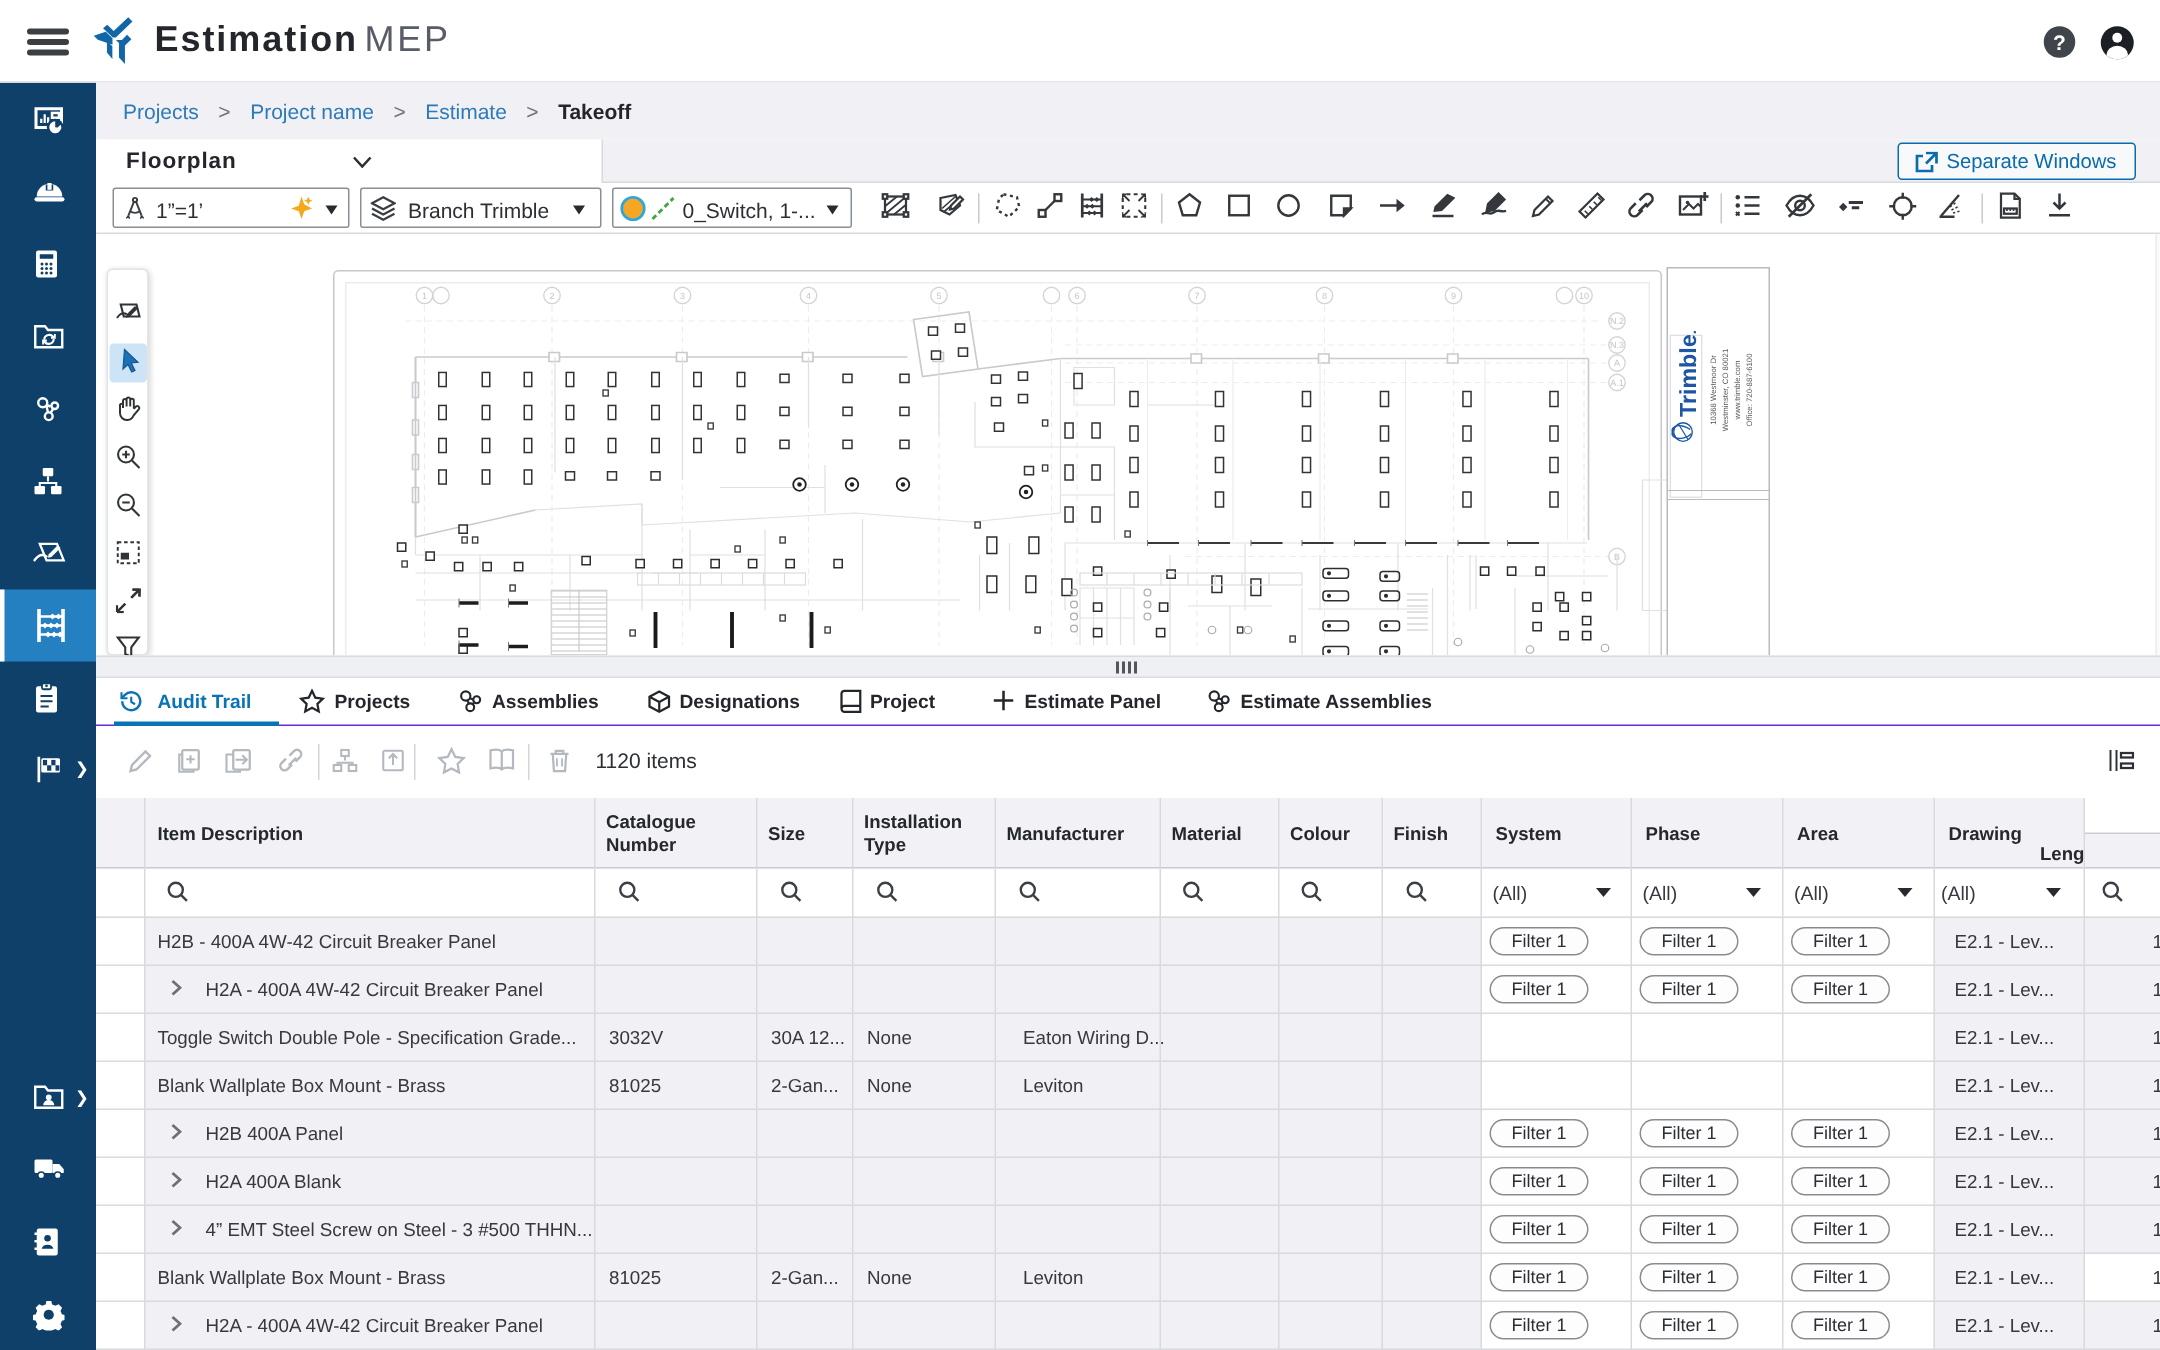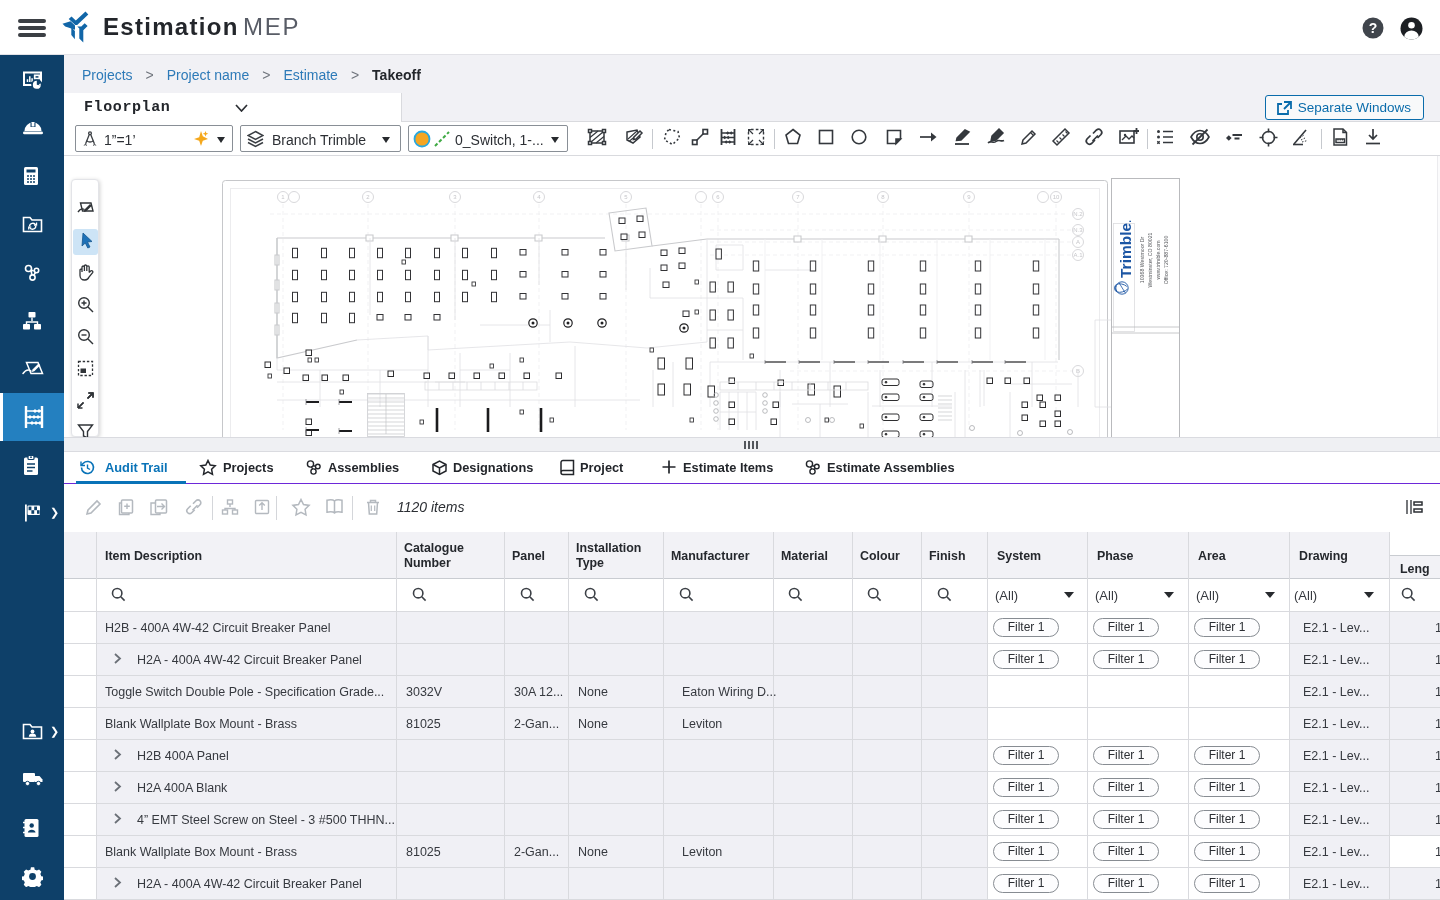--- a/index.html
+++ b/index.html
@@ -23,21 +23,21 @@
 
 
 #crumbbar { position:absolute; left:64px; top:55px; width:1376px; height:38px; background:#f1f1f5; }
 #crumbbar span { font-size:14px; }
 .crumblink { color:#2d7ab8;text-align:right; }
 .crumbsep { color:#6f747c; padding:0 13px; font-size:13px; }
 .crumbcur { color:#23262b; font-weight:bold; }
 
 
 #fprow { position:absolute; left:64px; top:93px; width:1376px; height:29px; background:#f1f1f5; border-bottom:1px solid #d9dade;}
-#fpselect { position:absolute; left:0; top:0; width:338px; height:29px; background:#fff; border-right:1px solid #d9dade;font-family:Liberation Mono, monospace; }
+#fpselect { position:absolute; left:0; top:0; width:338px; height:29px; background:#fff; border-right:1px solid #d9dade; }
 #fpselect .t { position:absolute; left:20px; top:6px; font-size:15px; font-weight:bold; color:#23262b; letter-spacing:0.6px; }
 #sepwin { position:absolute; right:16px; top:2px; height:25px; border:1px solid #0a6cab; border-radius:3px; background:#f8f9fa; color:#0a6cab; font-size:13.5px; padding:0 12px 0 32px; line-height:23px; }
 
 
 #toolrow { position:absolute; left:64px; top:122px; width:1376px; height:34px; background:#fff; border-bottom:1px solid #d9dade; }
 .dd { position:absolute; top:3px; height:27px; border:1px solid #898f96; border-radius:2px; background:#fff; }
 .ticon { position:absolute; top:5px; }
 .tsep { position:absolute; top:7px; width:1px; height:20px; background:#c6c9ce; }
 
 
@@ -55,21 +55,21 @@
 .tab { position:absolute; top:0; height:31px; font-size:12.8px; color:#23262b; font-weight:600; }
 .tab .lbl { position:absolute; top:8px; left:26px; white-space:nowrap; }
 .tab svg { position:absolute; top:7px; left:0; }
 #tabactive { color:#0973b8; }
 #tabline { position:absolute; left:12px; top:29px; width:110px; height:3px; background:#0973b8; }
 
 
 #ttool { position:absolute; left:64px; top:484px; width:1376px; height:48px; background:#fff; }
 #ttool svg { position:absolute; top:14px; }
 .gsep { position:absolute; top:12px; width:1px; height:24px; background:#d4d6da; }
-#nitems { position:absolute; left:333px; top:15px; font-size:14px; color:#2c2f34;font-style:italic; }
+#nitems { position:absolute; left:333px; top:15px; font-size:14px; color:#2c2f34; }
 
 
 #tbl { position:absolute; left:64px; top:532px; width:1376px; height:368px; background:#fff; }
 #thead { position:absolute; left:0; top:0; width:1376px; height:47px; background:#f2f2f6; border-bottom:1px solid #c9ccd1; }
 .hlbl { position:absolute; font-size:12.4px; font-weight:600; color:#25282d; line-height:15px; }
 .vline { position:absolute; top:0; width:1px; height:368px; background:#d9dade; }
 .hline { position:absolute; left:0; width:1376px; height:1px; background:#d9dade; }
 .cellw { position:absolute; background:#fff; height:31px; }
 .dtx { position:absolute; font-size:12.5px; color:#36393f; white-space:nowrap; }
 .chip { position:absolute; width:66px; height:19px; border:1px solid #878c92; border-radius:10px; background:#fdfdfe; font-size:12px; color:#2c2f34; text-align:center; line-height:17px; }
@@ -898,21 +898,21 @@
     <div class="tab" style="left:496px">
       <svg width="16" height="17" viewBox="0 0 16 17" fill="none" stroke="#23262b" stroke-width="1.5">
         <path d="M3 15.5 a2 2 0 0 1 0 -4 H13.5 V1.5 H3 a2 2 0 0 0 -2 2 V13.5 a2 2 0 0 0 2 2 H13.5 V11.5"></path>
         </svg>
       <div class="lbl" style="left:20px">Project</div>
     </div>
     <div class="tab" style="left:597px">
       <svg width="16" height="16" viewBox="0 0 16 16" fill="none" stroke="#23262b" stroke-width="1.7">
         <path d="M8 1.5 V14.5 M1.5 8 H14.5"></path>
         </svg>
-      <div class="lbl" style="left:22px">Estimate Items</div>
+      <div class="lbl" style="left:22px">Estimate Panel</div>
     </div>
     <div class="tab" style="left:740px">
       <svg width="18" height="17" viewBox="0 0 18 17" fill="none" stroke="#23262b" stroke-width="1.4">
         <circle cx="5.5" cy="5" r="3.1"></circle>
           <circle cx="12.8" cy="7.5" r="2.3"></circle>
           <circle cx="8.5" cy="12.5" r="2.6"></circle>
         <path d="M8 6.5 l2.7 0.8 M6.5 8 l1.2 2 M11 9.5 l-1.2 1.3"></path>
         </svg>
       <div class="lbl" style="left:23px">Estimate Assemblies</div>
     </div>
@@ -996,33 +996,33 @@
     <div class="hline" style="top:175px"></div>
     <div class="hline" style="top:207px"></div>
     <div class="hline" style="top:239px"></div>
     <div class="hline" style="top:271px"></div>
     <div class="hline" style="top:303px"></div>
     <div class="hline" style="top:335px"></div>
     <div class="hline" style="top:367px"></div>
 
     <div class="hlbl" style="left:41px; top:17px">Item Description</div>
     <div class="hlbl" style="left:340px; top:9px">Catalogue<br>Number</div>
-    <div class="hlbl" style="left:448px; top:17px">Panel</div>
+    <div class="hlbl" style="left:448px; top:17px">Size</div>
     <div class="hlbl" style="left:512px; top:9px">Installation<br>Type</div>
     <div class="hlbl" style="left:607px; top:17px">Manufacturer</div>
     <div class="hlbl" style="left:717px; top:17px">Material</div>
     <div class="hlbl" style="left:796px; top:17px">Colour</div>
     <div class="hlbl" style="left:865px; top:17px">Finish</div>
     <div class="hlbl" style="left:933px; top:17px">System</div>
     <div class="hlbl" style="left:1033px; top:17px">Phase</div>
     <div class="hlbl" style="left:1134px; top:17px">Area</div>
     <div class="hlbl" style="left:1235px; top:17px">Drawing</div>
 
     <div style="position:absolute; left:1326px; top:0; width:50px; height:24px; background:#fff; border-bottom:1px solid #c9ccd1;"></div>
-    <div class="hlbl" style="left:1336px; top:30px">Leng</div>
+    <div class="hlbl" style="left:1296px; top:30px">Leng</div>
 
     <svg class="mag" style="left:47px; top:55px" width="15" height="15" viewBox="0 0 15 15" fill="none" stroke="#3c4046" stroke-width="1.6">
         <circle cx="6.2" cy="6.2" r="4.7"></circle>
         <path d="M9.8 9.8 L13.6 13.6"></path>
       </svg>
     <svg class="mag" style="left:348px; top:55px" width="15" height="15" viewBox="0 0 15 15" fill="none" stroke="#3c4046" stroke-width="1.6">
         <circle cx="6.2" cy="6.2" r="4.7"></circle>
         <path d="M9.8 9.8 L13.6 13.6"></path>
       </svg>
     <svg class="mag" style="left:456px; top:55px" width="15" height="15" viewBox="0 0 15 15" fill="none" stroke="#3c4046" stroke-width="1.6">

